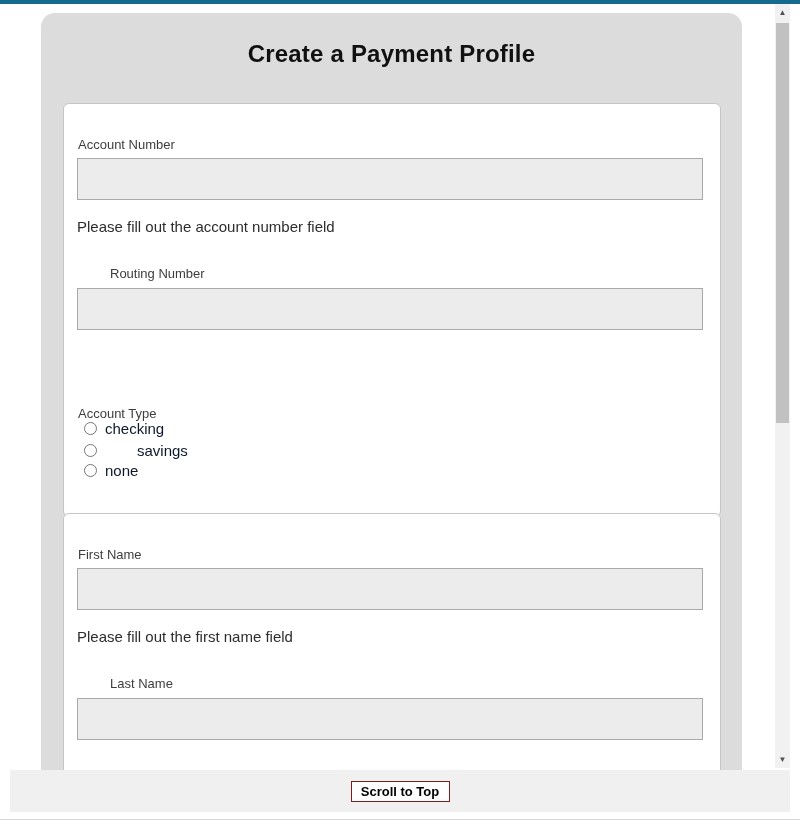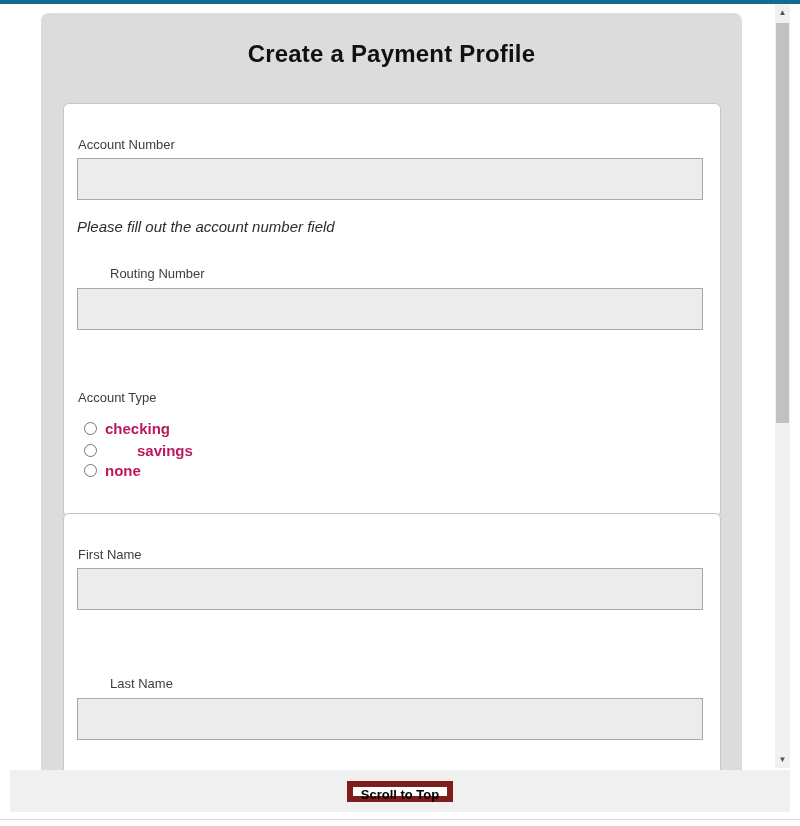--- a/index.html
+++ b/index.html
@@ -12,21 +12,21 @@
   }
   .top-bar {
     position: absolute; left: 0; top: 0;
     width: 800px; height: 4px;
     background: #166a8f;
   }
   .gray-card {
     position: absolute; left: 41px; top: 13px;
     width: 701px; height: 799px;
     background: #dcdcdc;
-    border-radius: 8px;
+    border-radius: 14px;
   }
   .page-title {
     position: absolute; left: 0; top: 27px;
     width: 100%;
     text-align: center;
     font-size: 24px; font-weight: bold; color: #111111;
     letter-spacing: 0.2px;
   }
   .panel {
     position: absolute; left: 22px;
@@ -52,56 +52,56 @@
     padding: 0 8px;
     outline: none;
   }
   .field-message {
     position: absolute; left: 13px;
     font-size: 15px; color: #2d2d2d;
     white-space: nowrap;
   }
   .lbl-1 { top: 33px; }
   .inp-1 { top: 54px; }
-  .msg-1 { top: 114px; font-style: italic; }
+  .msg-1 { top: 114px; }
   .lbl-2 { top: 162px; margin-left: 32px; }
   .inp-2 { top: 184px; }
   .msg-2 { top: 244px; }
-  .lbl-type { top: 286px; }
+  .lbl-type { top: 302px; }
   .radio-row {
     position: absolute; left: 20px;
     height: 20px;
     display: flex; align-items: center;
     cursor: default;
   }
   .radio-row-0 { top: 314px; }
   .radio-row-1 { top: 336px; gap: 32px; }
   .radio-row-2 { top: 356px; justify-content: space-between; }
   .radio-circle {
     display: inline-block;
     width: 13px; height: 13px;
     border: 1px solid #767676;
     border-radius: 50%;
     background: #ffffff;
     margin-right: 8px;
     flex: 0 0 auto;
   }
-  .radio-label { font-size: 15px; color: #be185d; font-weight: bold; }
+  .radio-label { font-size: 15px; color: #0f172a; }
   .footer-bar {
     position: absolute; left: 10px; top: 770px;
     width: 780px; height: 42px;
     background: #f0f0f0;
     z-index: 20;
     display: flex; justify-content: center; align-items: flex-start;
   }
   .scroll-top-btn {
     margin-top: 11px;
     min-width: 99px; height: 21px;
     background: #ffffff;
-    border: 6px solid #7f1d1d;
+    border: 1px solid #7f1d1d;
     font-family: "Liberation Sans", sans-serif;
     font-size: 13px; font-weight: bold; color: #000;
     padding: 0 8px;
     cursor: pointer;
   }
   .bottom-line {
     position: absolute; left: 0; top: 819px;
     width: 800px; height: 1px;
     background: #d5d8da;
     z-index: 21;
@@ -154,20 +154,21 @@
     </div>
     <div class="radio-row radio-row-2">
       <span class="radio-circle"></span>
       <span class="radio-label">none</span>
     </div>
   </div>
 
   <div class="panel panel-name">
     <label class="field-label lbl-1">First Name</label>
     <input type="text" class="text-input inp-1" value="" style="">
+    <div class="field-message msg-1">Please fill out the first name field</div>
 
     <label class="field-label lbl-2">Last Name</label>
     <input type="text" class="text-input inp-2" value="" style="">
   </div>
 </div>
 
 <div class="footer-bar">
   <button class="scroll-top-btn">Scroll to Top</button>
 </div>
 

